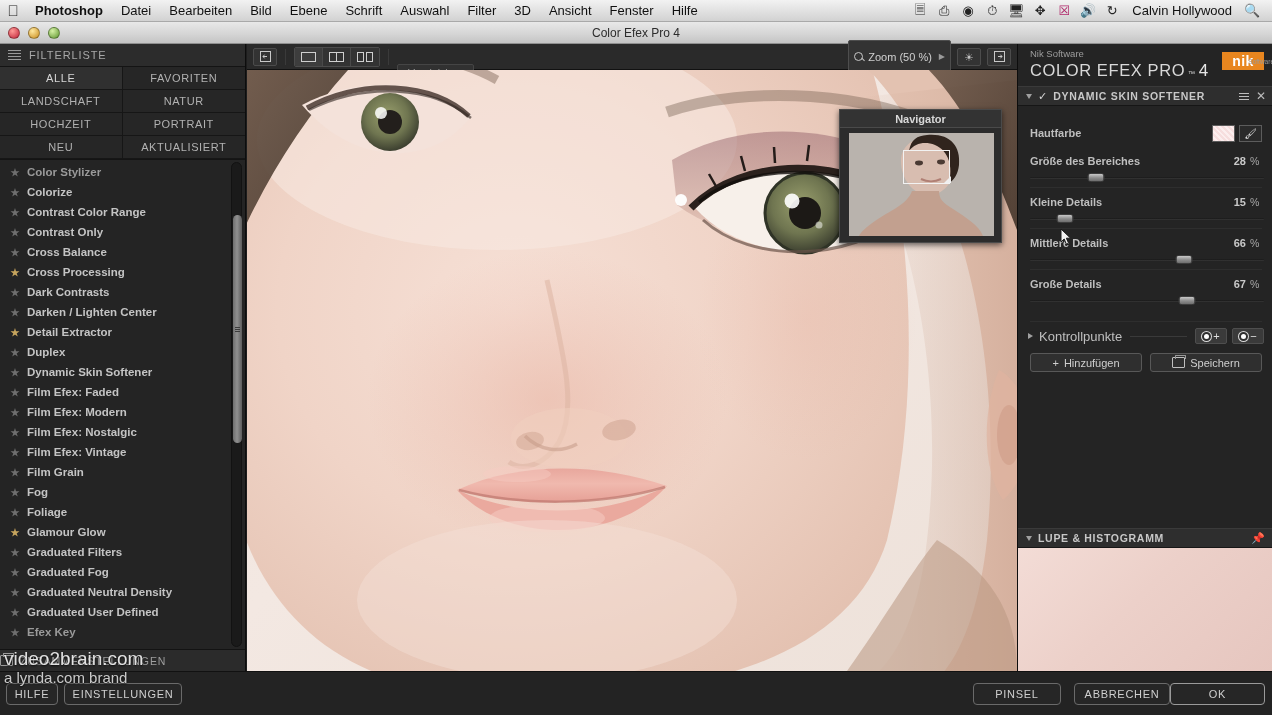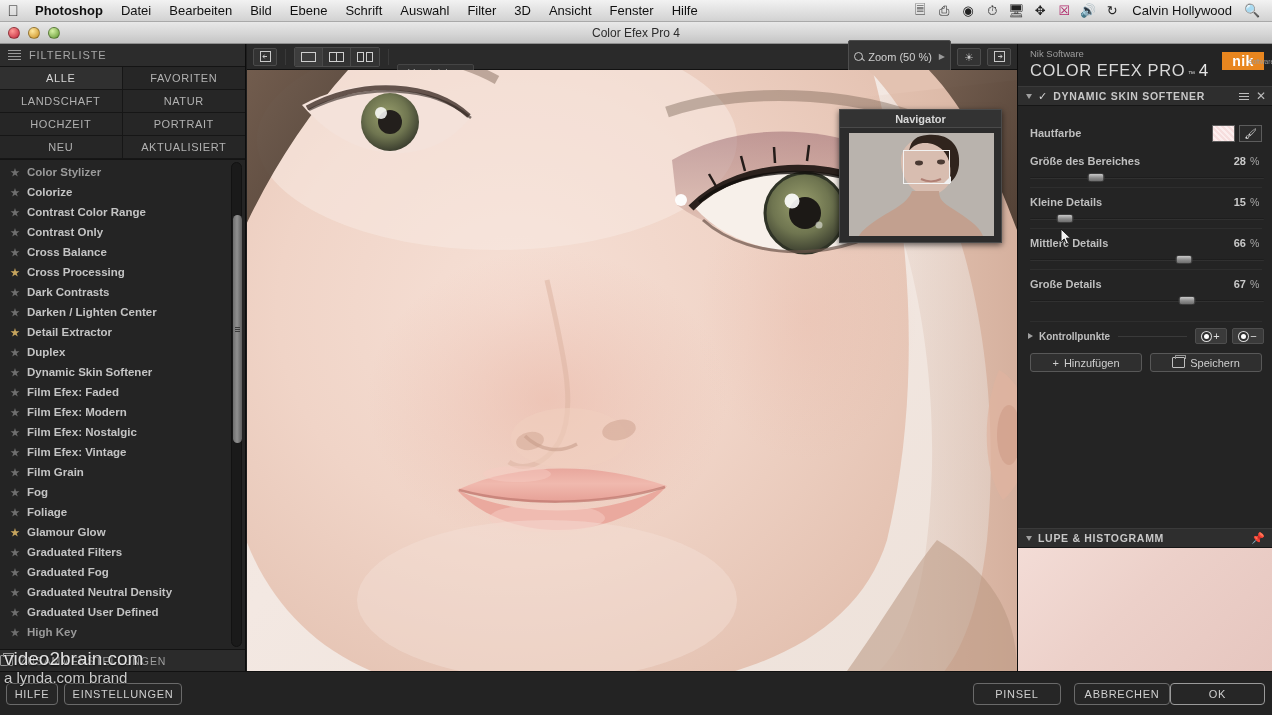--- a/index.html
+++ b/index.html
@@ -253,21 +253,21 @@
   }
   .sthumb {
     position: absolute; top: 1px; width: 17px; height: 9px; border-radius: 3px;
     background: linear-gradient(to bottom, #c8c8c8, #8d8d8d 55%, #6e6e6e);
     border: 1px solid #3d3d3d;
     transform: translateX(-50%);
   }
   .ctl-divider { height:1px; background:#2e2e2e; margin: 3px 10px 3px 12px; }
 
   .kp-row { display:flex; align-items:center; padding: 0 8px 0 10px; height: 22px; }
-  .kp-label { font-size: 10px; color: #bfbfbf; font-weight: bold; margin-left: 6px; }
+  .kp-label { font-size: 13px; color: #bfbfbf; font-weight: normal; margin-left: 6px; }
   .kp-line { flex: 1; height: 1px; background: #3a3a3a; margin: 0 8px; }
   .kp-btns { display: flex; gap: 5px; }
   .kp-btn {
     width: 32px; height: 16px; background: #3a3a3a; border: 1px solid #4e4e4e; border-radius: 2px;
     display:flex; align-items:center; justify-content:center; gap:2px;
     font-size: 11px; color: #e0e0e0;
   }
   .kp-dot { width: 9px; height: 9px; border-radius: 50%; background: #fff; border: 2px solid #2e2e2e; box-shadow: 0 0 0 1px #d8d8d8; }
 
   .btn-row { display: flex; gap: 8px; padding: 6px 10px 0 12px; }
@@ -477,21 +477,21 @@
             <div class="frow">
               <span class="star">★</span>
               <span>Graduated Neutral Density</span>
             </div>
             <div class="frow">
               <span class="star">★</span>
               <span>Graduated User Defined</span>
             </div>
             <div class="frow clipped">
               <span class="star">★</span>
-              <span>High Key</span>
+              <span>Efex Key</span>
             </div>
           </div>
         <div class="list-scrollbar">
           <div class="list-thumb"></div>
         </div>
       </div>
 
       <div class="left-footer">
         <span class="stack-icon"></span>
         <span class="left-footer-label">ZUSAMMENSTELLUNGEN</span>

